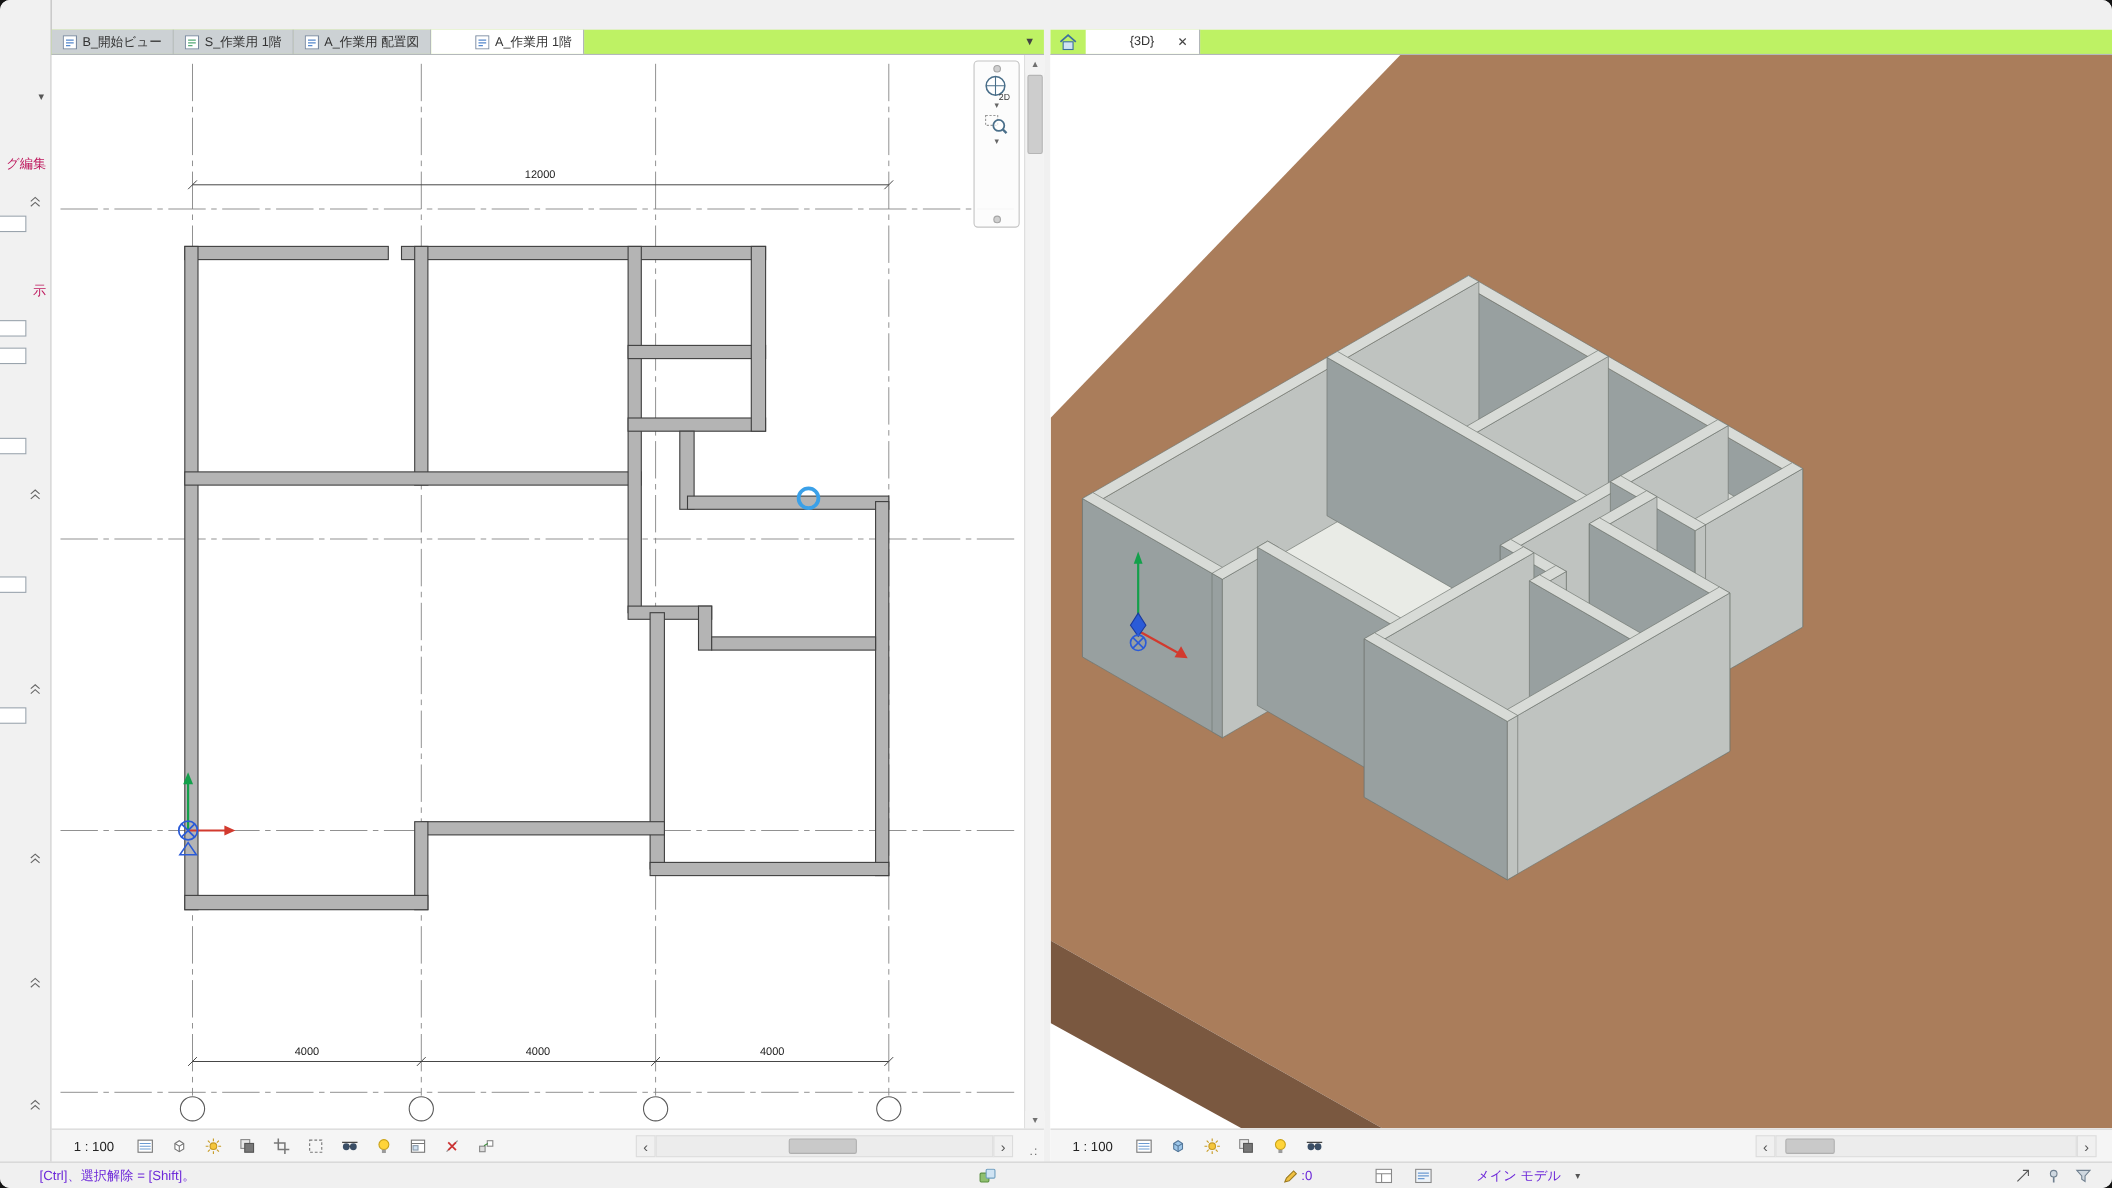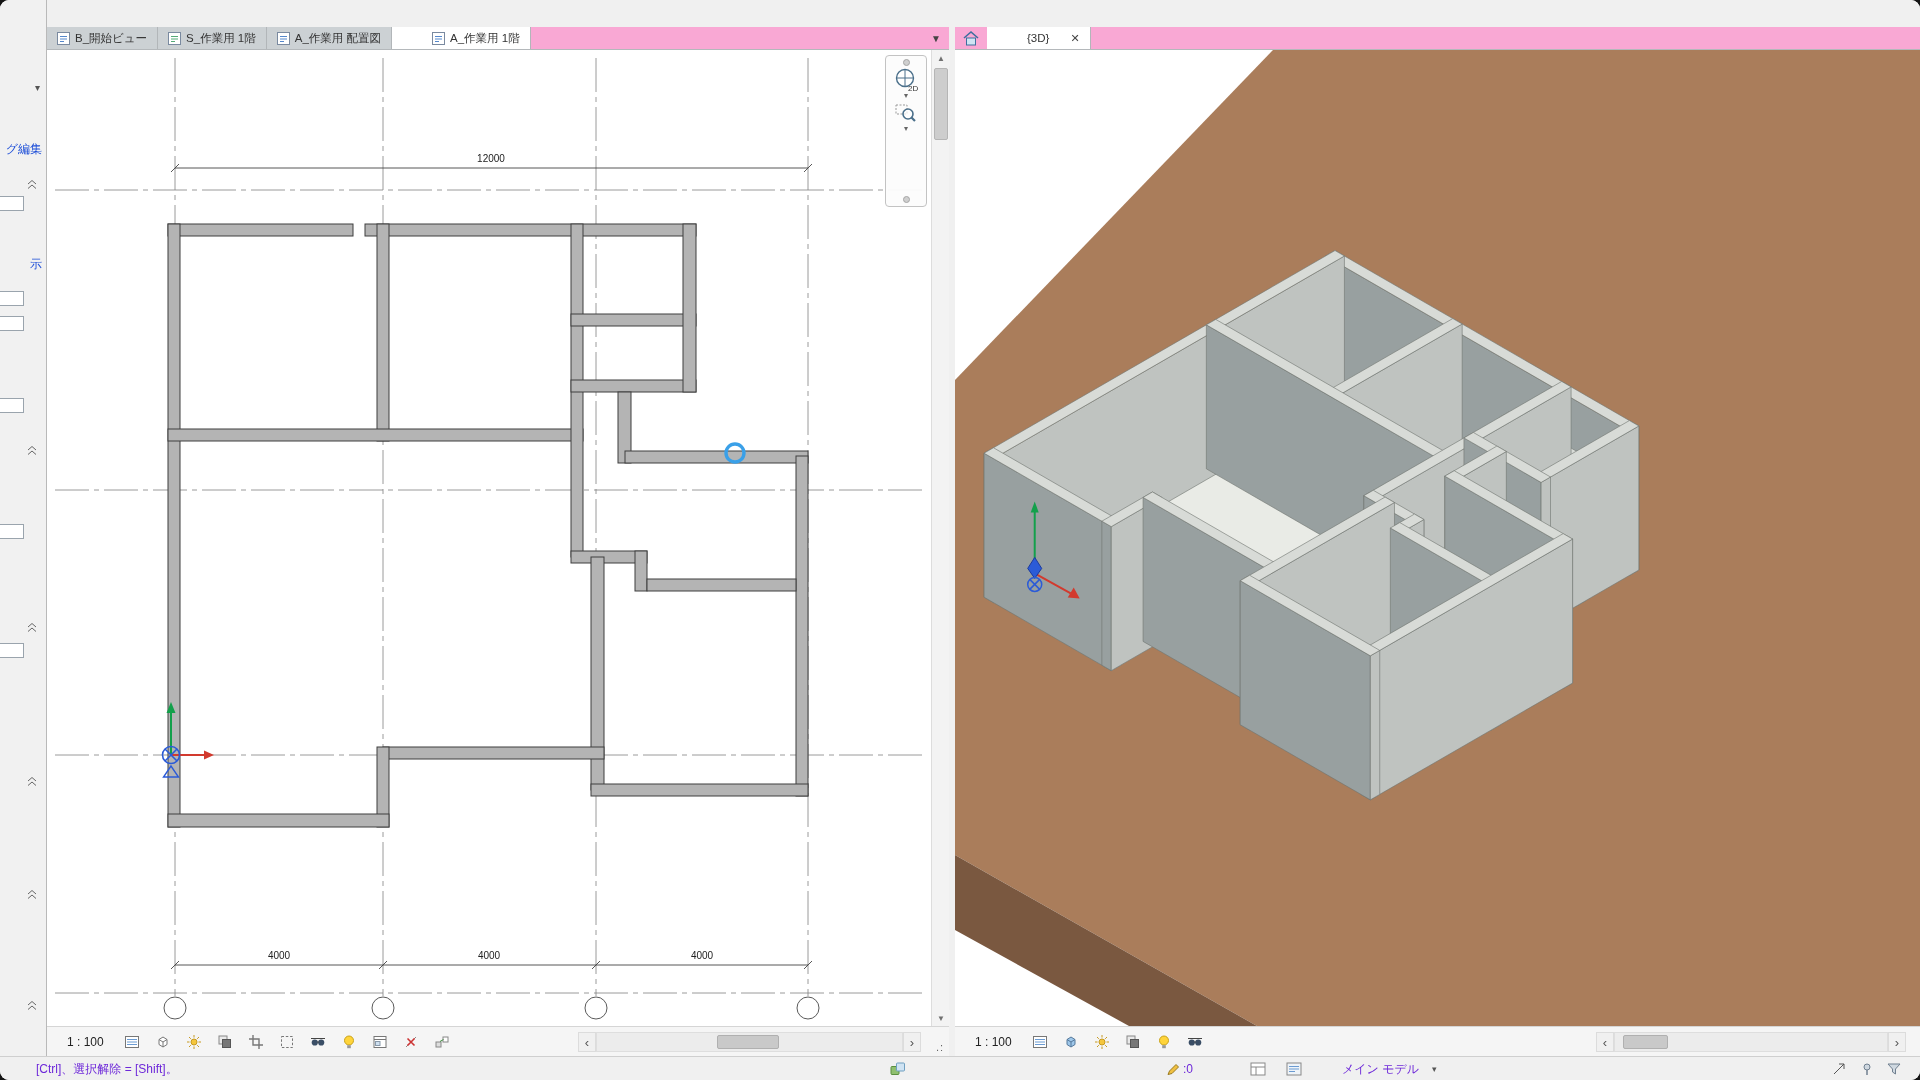--- a/index.html
+++ b/index.html
@@ -4,28 +4,28 @@
 <style>
   * { margin:0; padding:0; box-sizing:border-box; }
   html,body { width:1920px; height:1080px; background:#141414; overflow:hidden;
               font-family:"Liberation Sans", sans-serif; }
   #app { position:absolute; inset:0; background:#f0f0f0; border-radius:9px; overflow:hidden; }
   .abs { position:absolute; }
 
   
   #left-strip { position:absolute; left:0; top:0; width:47px; height:1056px;
                 background:#f1f1f1; border-right:1px solid #b9b9b9; }
-  .ls-text { position:absolute; right:4px; font-size:12px; color:#1d4ed8; white-space:nowrap; }
+  .ls-text { position:absolute; right:4px; font-size:12px; color:#be185d; white-space:nowrap; }
   .ls-box  { position:absolute; left:-8px; width:32px; height:15px; background:#fff;
              border:1px solid #9aa4ad; }
   .ls-chev { position:absolute; right:8px; }
   .ls-caret{ position:absolute; font-size:10px; color:#555; }
 
   
-  .tabbar { position:absolute; height:23px; background:#f9a8d4; border-bottom:1px solid #b4b8bb;
+  .tabbar { position:absolute; height:23px; background:#bef264; border-bottom:1px solid #b4b8bb;
             display:flex; align-items:stretch; }
   #tabbar-left  { left:47px;  top:27px; width:902px; }
   #tabbar-right { left:955px; top:27px; width:965px; }
   .vtab { display:flex; align-items:center; gap:5px; padding:0 10px; font-size:11.5px;
           color:#333; background:#ccd1d4; border-right:1px solid #b2b6b9; white-space:nowrap; }
   .vtab.active { background:#ffffff;padding-left:40px; }
   .tab-caret { margin-left:auto; align-self:center; padding:0 8px; font-size:10px; color:#444; }
   #top-strip { position:absolute; left:47px; top:0; width:1873px; height:27px; background:#f0f0f0; }
 
   

